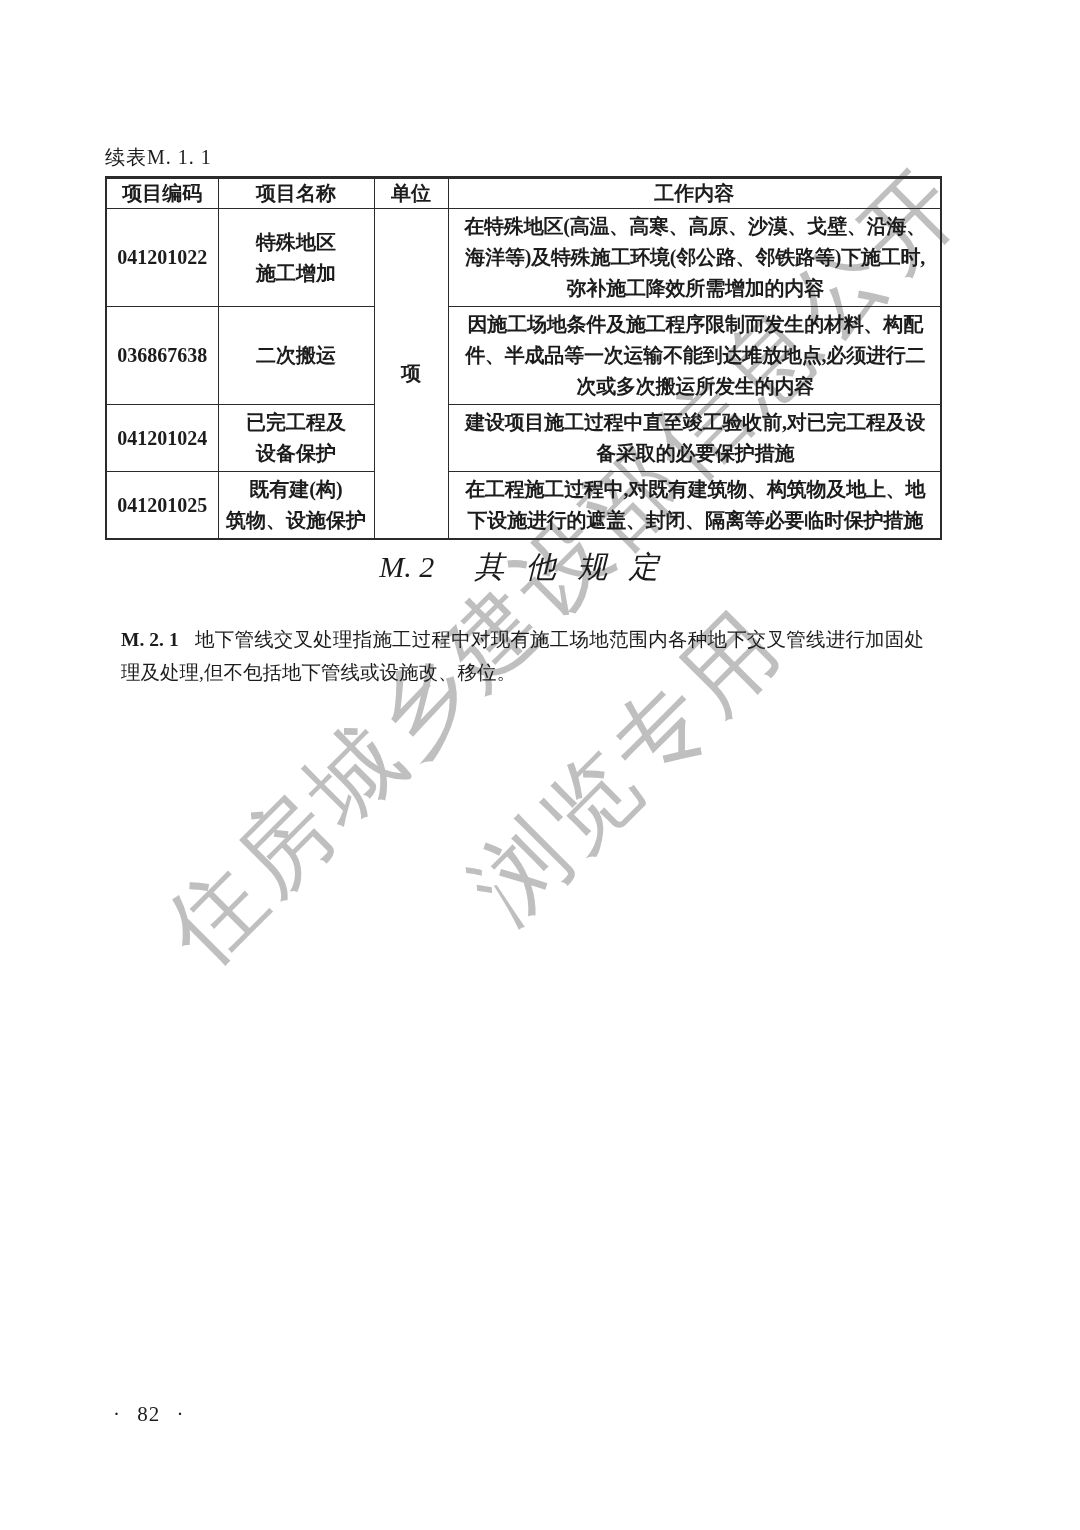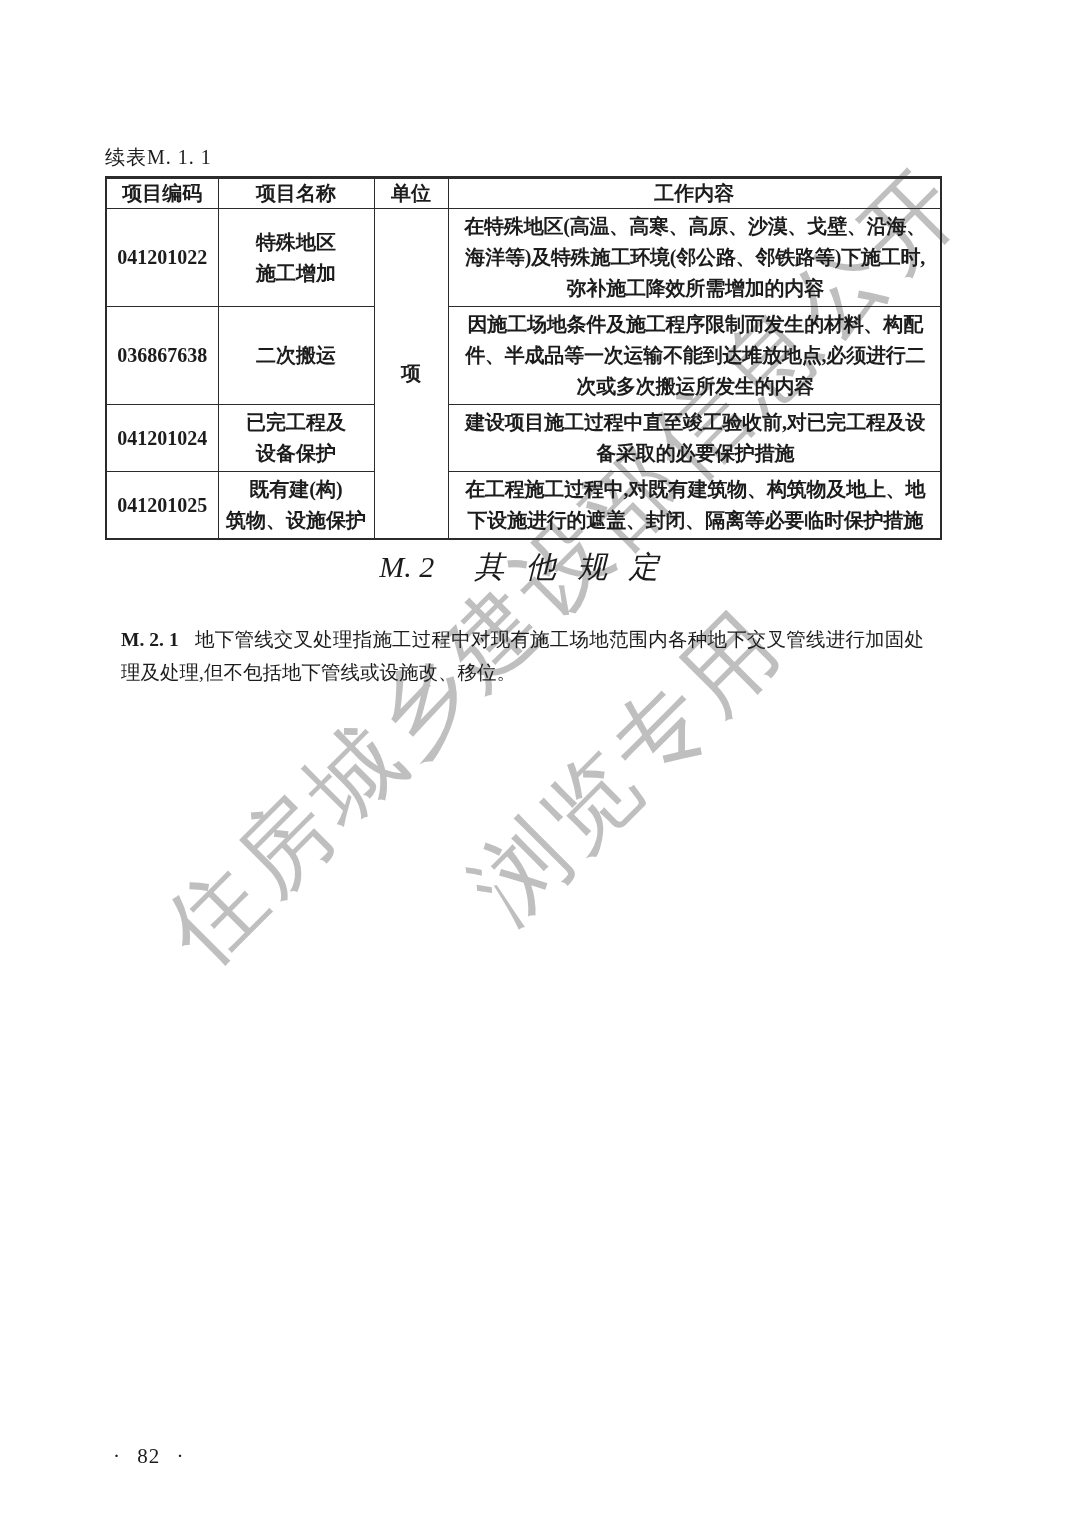--- a/index.html
+++ b/index.html
@@ -94,21 +94,20 @@
   }
   .clauses p { margin:16px; }
   .clauses .clause-label { font-weight:bold; margin-right:16px; }
   
   .page-number {
     position:absolute;
     left:113px; top:1402px;
     font-size:21px;
     word-spacing:10px;
     letter-spacing:1px;
-    margin-top:42px;
   }
 </style>
 </head>
 <body>
 
 <div class="page">
 
   <div class="watermark wm1">住房城乡建设部信息公开</div>
   <div class="watermark wm2">浏览专用</div>
 

